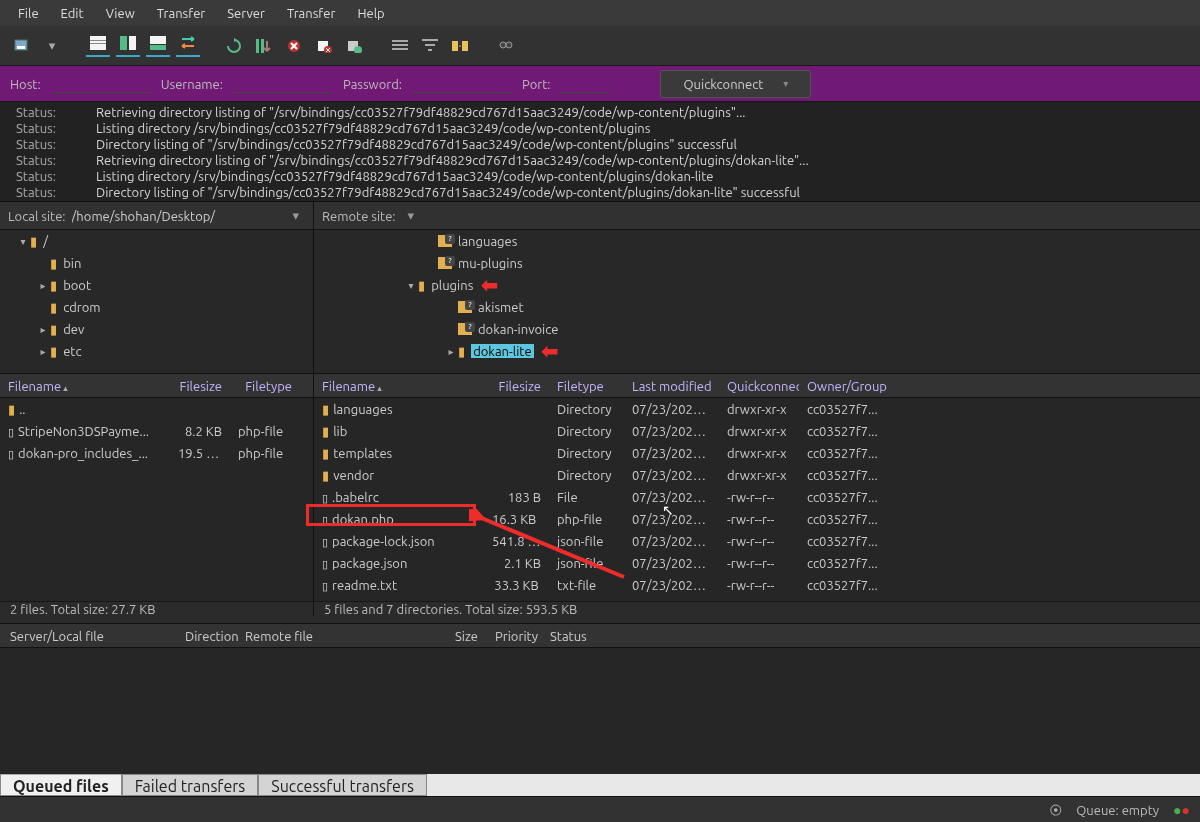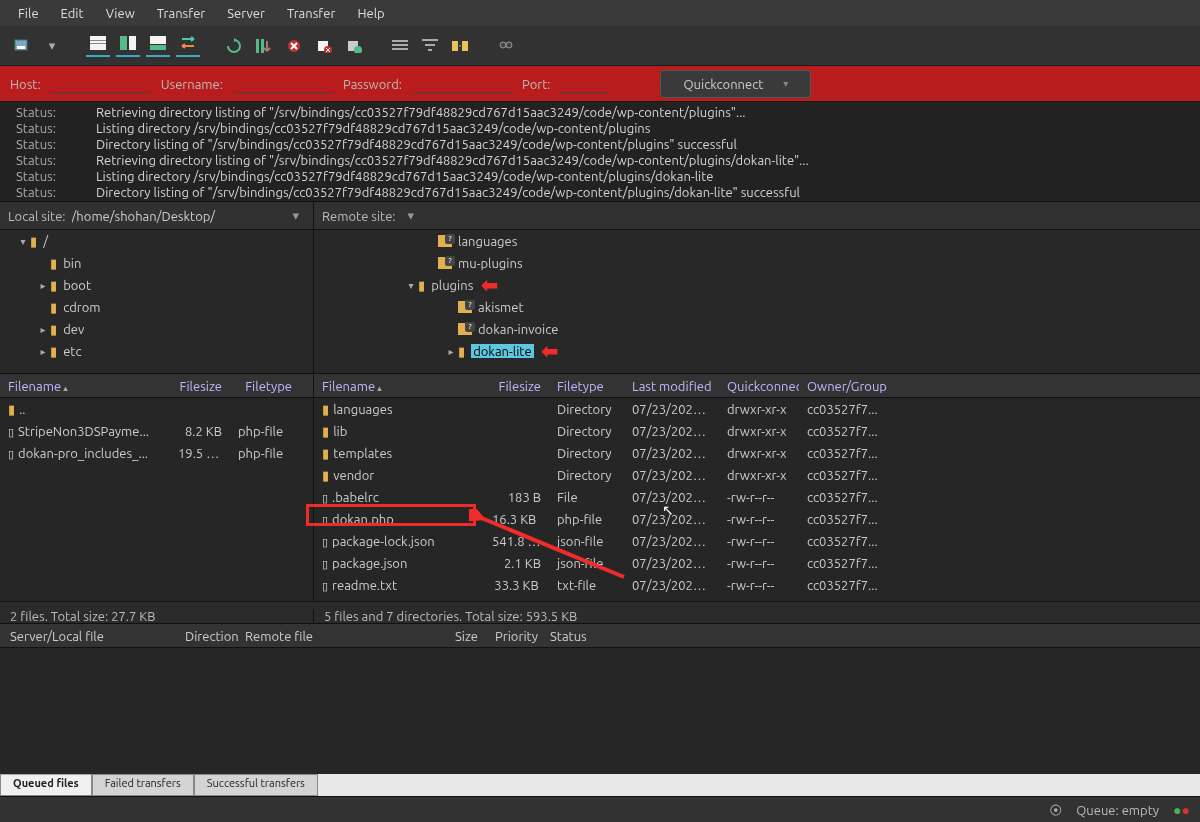--- a/index.html
+++ b/index.html
@@ -4,21 +4,21 @@
 <style>
 * { margin: 0; padding: 0; box-sizing: border-box; font-family: "Ubuntu", "Segoe UI", sans-serif; font-size: 13px; }
 body { background: #2d2d2d; color: #cccccc; width: 1200px; height: 822px; overflow: hidden; display: flex; flex-direction: column; }
 .menubar { background: #3a3a3a; display: flex; padding: 0 8px; height: 26px; align-items: center; gap: 2px; }
 .menubar span { padding: 4px 10px; cursor: pointer; color: #ddd; }
 .toolbar { background: #323232; display: flex; align-items: center; padding: 4px 10px; gap: 6px; height: 40px; border-bottom: 1px solid #1a1a1a; }
 .toolbar .tb-btn { width: 24px; height: 22px; display: flex; align-items: center; justify-content: center; cursor: pointer; }
 .toolbar .sep { width: 10px; }
 .toolbar svg { display: block; }
 .active-underline { border-bottom: 2px solid #3ba9c4; padding-bottom: 3px; }
-.quickconnect { background: #b91c1c; display: flex; align-items: center; padding: 6px 10px; gap: 10px; height: 36px; border-bottom: 1px solid #171717; }
+.quickconnect { background: #701a75; display: flex; align-items: center; padding: 6px 10px; gap: 10px; height: 36px; border-bottom: 1px solid #171717; }
 .quickconnect label { color: #bbb; font-size: 13px; }
 .quickconnect input { background: transparent; border: none; border-bottom: 1px solid #444; color: #ccc; width: 100px; padding: 2px 4px; outline: none; }
 .qc-btn { background: #3a3a3a; color: #ccc; padding: 6px 22px; border: 1px solid #555; border-radius: 3px; cursor: pointer; display: flex; align-items: center; gap: 20px; }
 .qc-btn::after { content: "▾"; color: #888; font-size: 10px; }
 .log { background: #222; padding: 2px 16px; height: 100px; overflow: hidden; border-bottom: 1px solid #111; font-size: 13px; }
 .log-row { display: flex; gap: 20px; line-height: 16px; }
 .log-row .st { width: 60px; color: #aaa; }
 .log-row .msg { color: #d4d4d4; }
 .sitebar { display: flex; height: 28px; background: #313131; border-bottom: 1px solid #111; }
 .sitebar .panel { display: flex; align-items: center; padding: 0 8px; flex: 1; }
@@ -42,28 +42,28 @@
 .list.local { flex: 0 0 314px; border-right: 1px solid #111; }
 .list.remote { flex: 1; position: relative; }
 .list-header { display: flex; background: #333; height: 24px; align-items: center; border-bottom: 1px solid #111; }
 .list-header .col { padding: 0 8px; color: #c4b5fd; cursor: pointer; white-space: nowrap; overflow: hidden; }
 .list-header .col.sort::after { content: " ▴"; font-size: 9px; color: #aaa; }
 .list-body { flex: 1; overflow: hidden; }
 .list-item { display: flex; align-items: center; height: 22px; cursor: pointer; }
 .list-item .cell { padding: 0 8px; white-space: nowrap; overflow: hidden; text-overflow: ellipsis; color: #ccc; }
 .file-ico { color: #ddd; margin-right: 4px; font-size: 11px; }
 .fld-ico { color: #e3b04f; margin-right: 4px; }
-.status-strip { display: flex; background: #2b2b2b; height: 22px; align-items: flex-end; border-bottom: 1px solid #111; font-size: 13px; }
+.status-strip { display: flex; background: #2b2b2b; height: 22px; align-items: flex-start; border-bottom: 1px solid #111; font-size: 13px; }
 .status-strip .panel { padding: 0 10px; color: #bbb; }
 .status-strip .panel:first-child { flex: 0 0 314px; border-right: 1px solid #111; }
 .queue-header { display: flex; background: #333; height: 24px; align-items: center; border-bottom: 1px solid #111; }
 .queue-header .col { padding: 0 10px; color: #ccc; }
 .queue-body { flex: 1; background: #262626; }
 .tabs { display: flex; background: #e8e8e8; height: 22px; }
-.tabs .tab { padding: 2px 12px; font-size: 11px; color: #222; border: 1px solid #888; background: #d4d4d4; cursor: pointer; }
+.tabs .tab { padding: 2px 12px; font-size: 16px; color: #222; border: 1px solid #888; background: #d4d4d4; cursor: pointer; }
 .tabs .tab.active { background: #f0f0f0; font-weight: bold; border-top: 1px solid #aaa; }
 .statusbar { background: #323232; height: 26px; display: flex; align-items: center; justify-content: flex-end; padding: 0 10px; gap: 14px; color: #bbb; font-size: 12px; border-top: 1px solid #111; }
 .statusbar .q-ico { color: #aaa; }
 .dots span.g { color: #4caf50; font-size: 14px; }
 .dots span.r { color: #d83232; font-size: 14px; }
 .red-box { position: absolute; border: 3px solid #ef2c2c; pointer-events: none; }
 .red-arrow-svg { position: absolute; pointer-events: none; }
 .cursor-img { position: absolute; pointer-events: none; font-size: 14px; color: #fff; }
 </style>
 </head>

